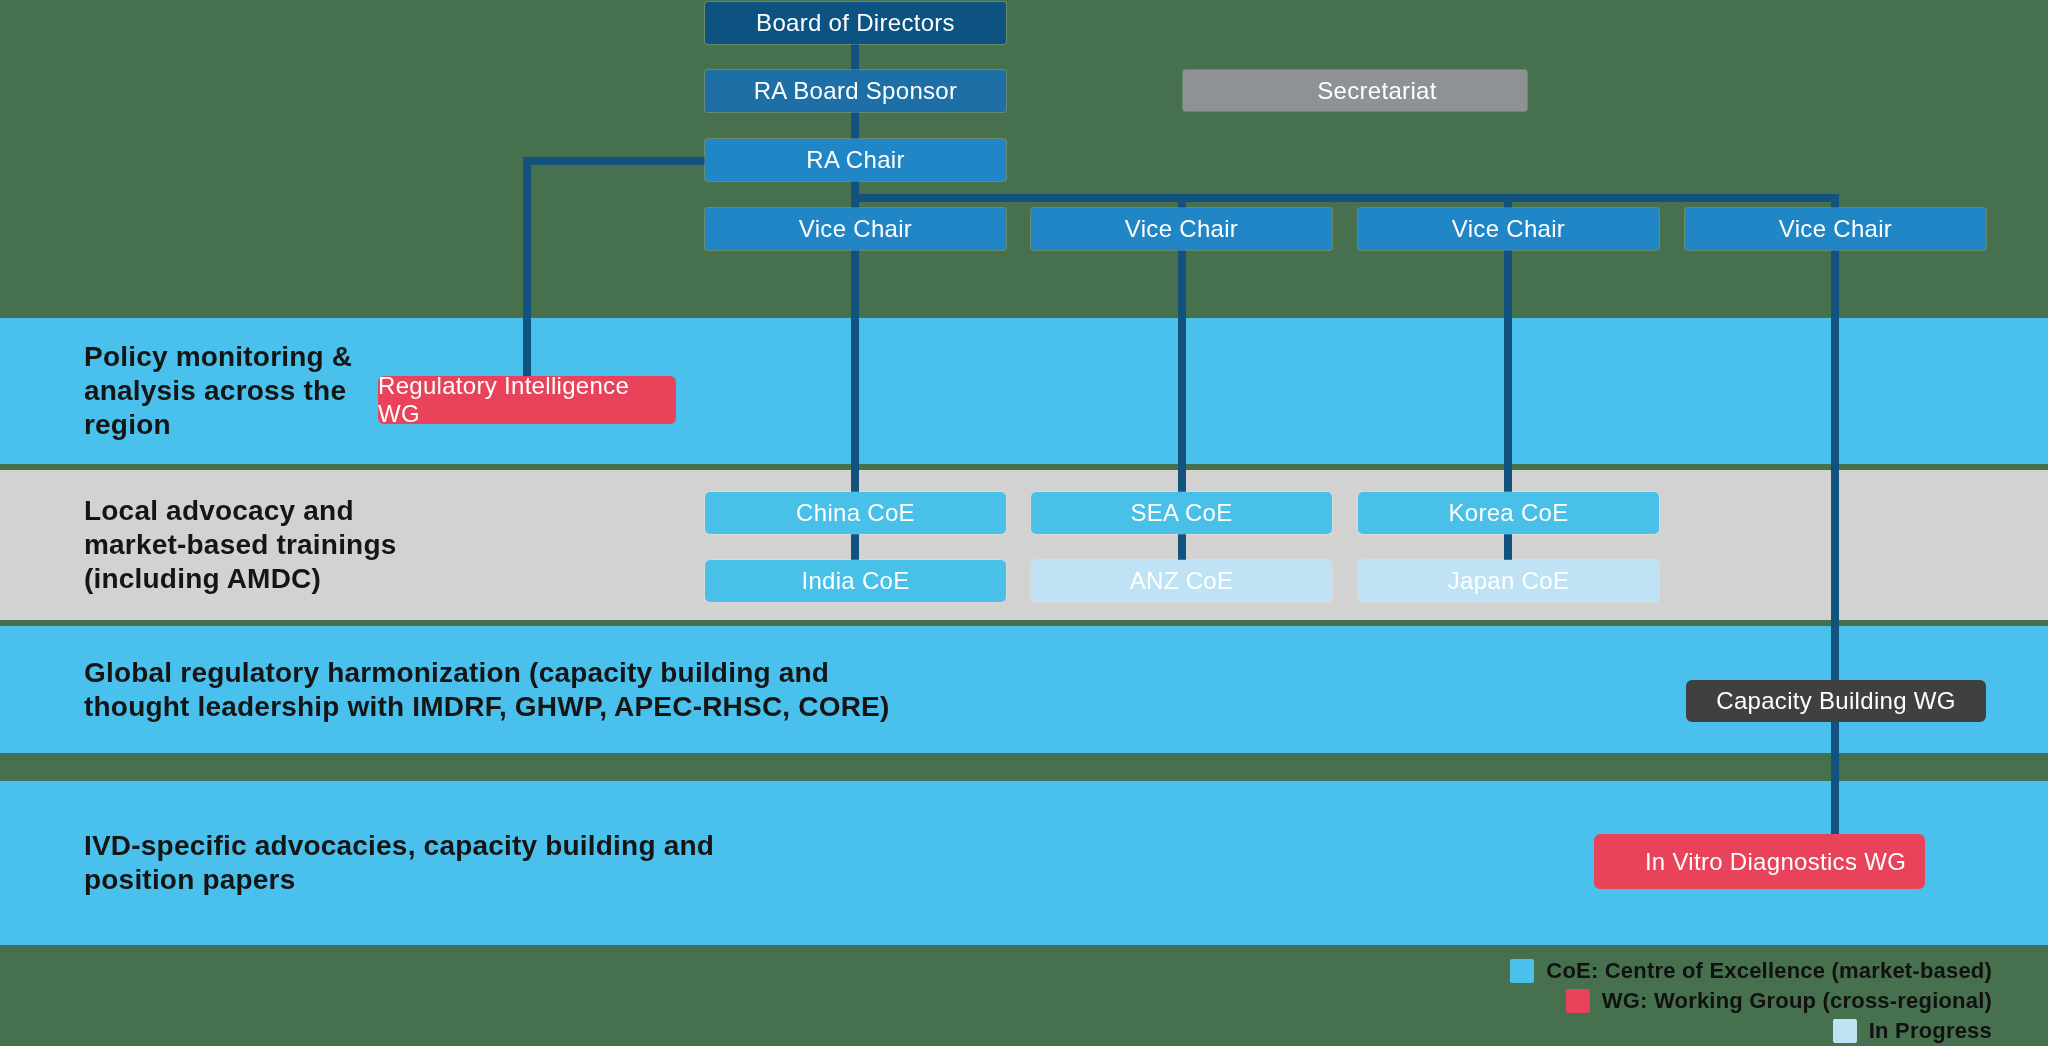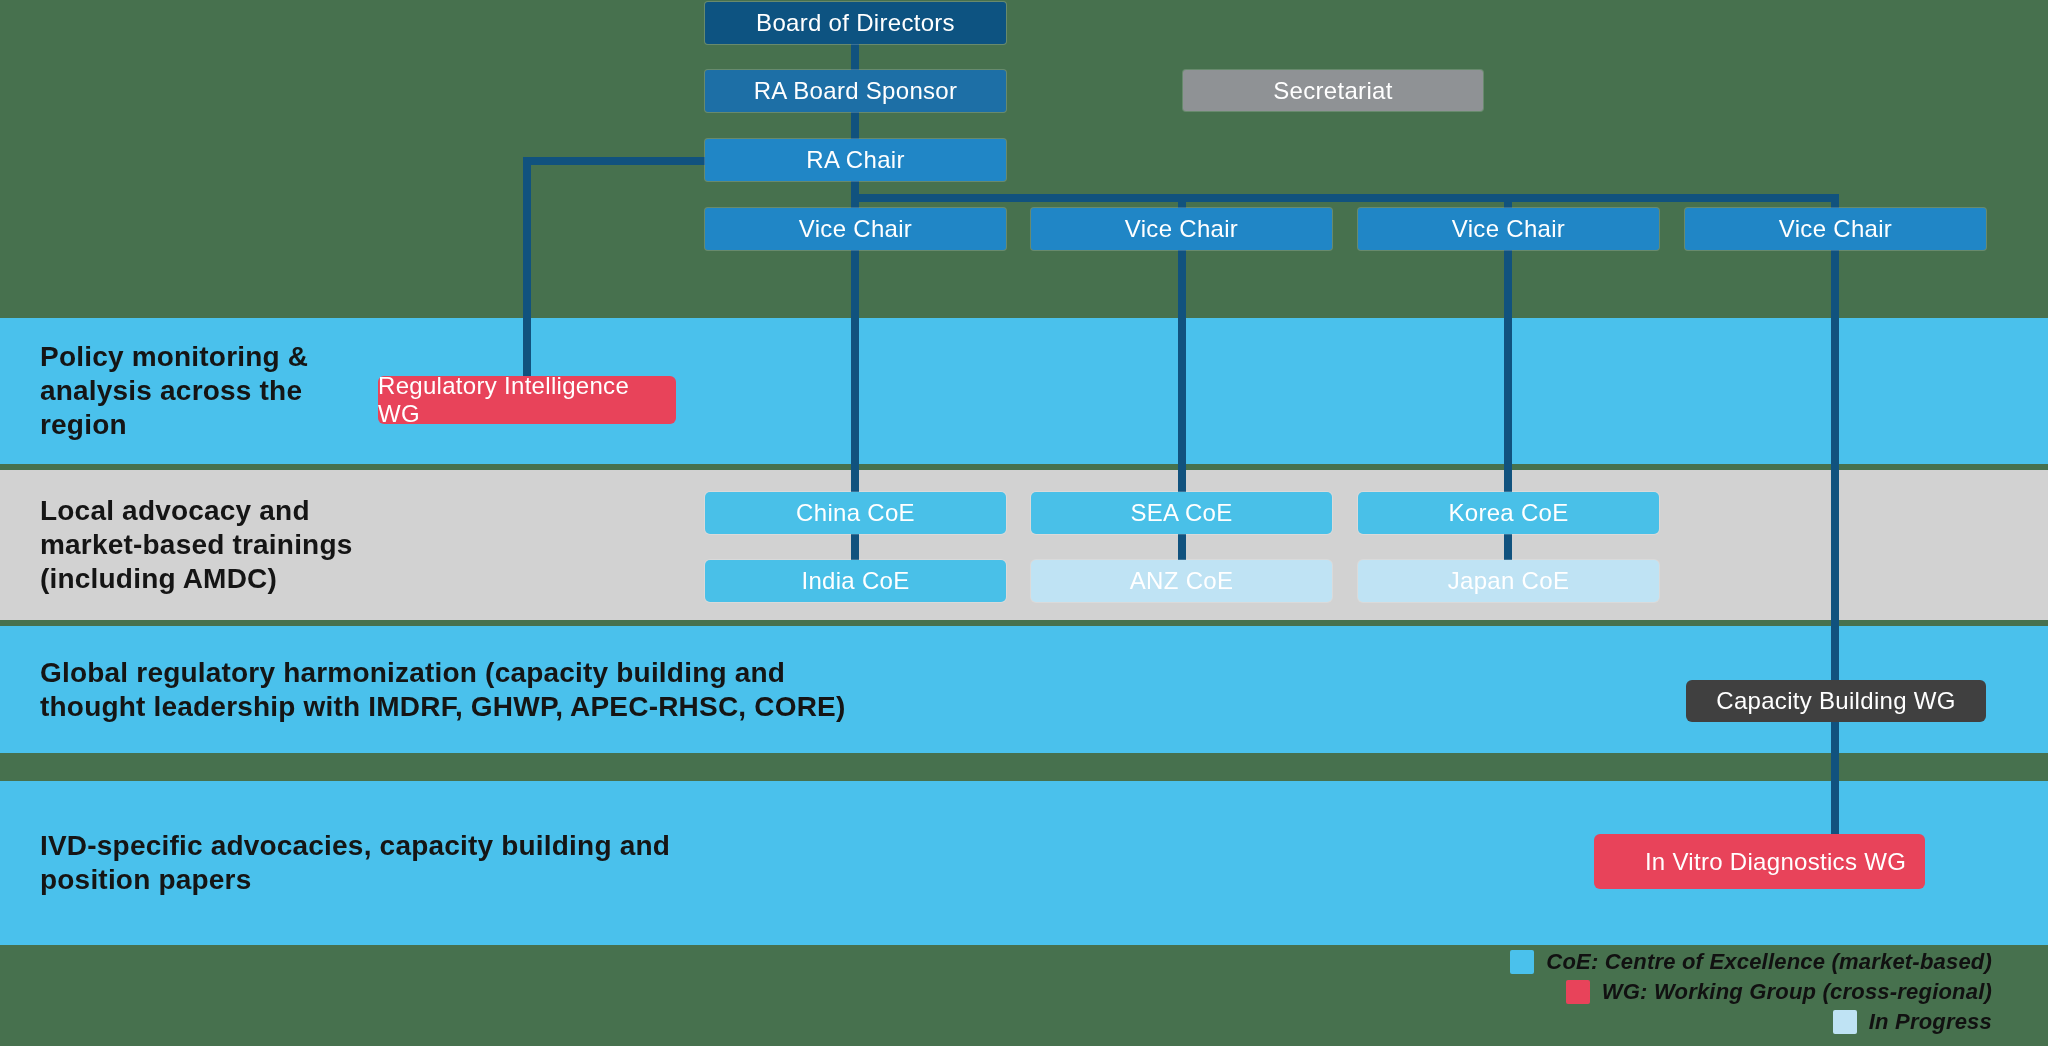--- a/index.html
+++ b/index.html
@@ -3,35 +3,35 @@
 <meta charset="utf-8">
 <style>
   html,body{margin:0;padding:0;}
   .canvas{
     position:relative;width:2048px;height:1046px;overflow:hidden;
     font-family:"Liberation Sans", sans-serif;
   }
   
   .band{position:absolute;left:0;width:2048px;display:flex;align-items:center;}
   .band-label{
-    padding-left:40px;white-space:pre-line;color:#151515;
+    padding-left:84px;white-space:pre-line;color:#151515;
     font-size:28px;line-height:34px;font-weight:700;letter-spacing:.2px;
   }
   
   .line{position:absolute;z-index:1;}
   
   .node{
     position:absolute;z-index:2;width:301px;height:42px;border-radius:3px;
     display:flex;align-items:center;justify-content:center;
     color:#ffffff;font-size:24px;letter-spacing:.3px;
     box-shadow:0 0 0 1px rgba(255,255,255,0.18);
   }
   .node-red{border-radius:6px;box-shadow:none;}
   
-  .legend{position:absolute;right:56px;bottom:11px;z-index:2;font-style:italic;}
+  .legend{position:absolute;right:56px;bottom:2px;z-index:2;}
   .legend-row{
     display:flex;justify-content:flex-end;align-items:center;gap:12px;
     margin-top:4px;color:#111111;font-weight:700;font-size:22px;letter-spacing:.2px;
   }
   .swatch{width:24px;height:24px;border-radius:2px;display:inline-block;flex:0 0 auto;}
 </style>
 </head>
 <body>
 
 <div class="canvas" style="background: rgb(71, 113, 78);">
@@ -62,21 +62,21 @@
   <div class="line" style="left: 1831px; top: 194px; width: 8px; height: 640px; background: rgb(17, 82, 126);"></div>
   <div class="line" style="left: 523px; top: 157px; width: 184px; height: 8px; background: rgb(17, 82, 126);"></div>
   <div class="line" style="left: 523px; top: 157px; width: 8px; height: 223px; background: rgb(17, 82, 126);"></div>
 
   <div class="node" style="left: 705px; top: 2px; background: rgb(13, 83, 129);">
     <span>Board of Directors</span>
   </div>
   <div class="node" style="left: 705px; top: 70px; background: rgb(29, 111, 166);">
     <span>RA Board Sponsor</span>
   </div>
-  <div class="node" style="left: 1183px; top: 70px; width: 300px; height: 41px; background: rgb(143, 146, 149);">
+  <div class="node" style="left: 1183px; top: 70px; width: 300px; height: 41px; background: rgb(143, 146, 149); padding-left: 44px;">
     <span>Secretariat</span>
   </div>
   <div class="node" style="left: 705px; top: 139px; background: rgb(32, 134, 198);">
     <span>RA Chair</span>
   </div>
 
   <div class="node" style="left: 705px; top: 208px; background: rgb(32, 134, 198);">
     <span>Vice Chair</span>
   </div>
   <div class="node" style="left: 1031px; top: 208px; background: rgb(32, 134, 198);">

